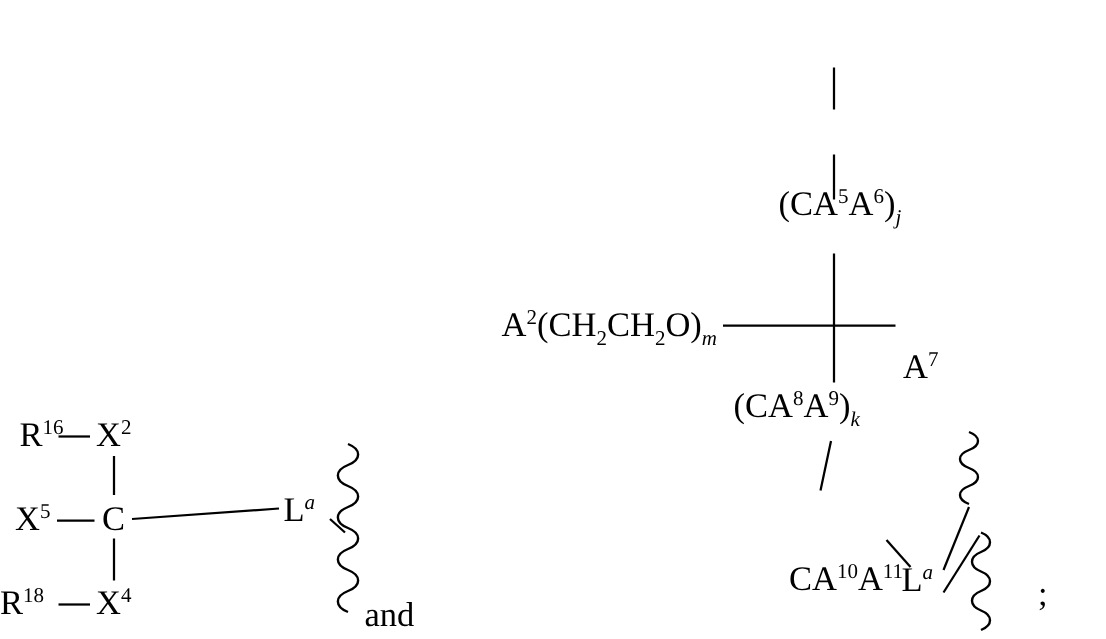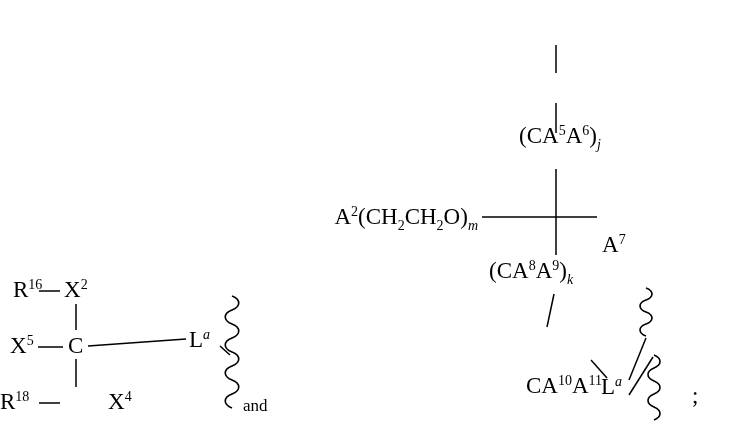--- a/index.html
+++ b/index.html
@@ -5,21 +5,21 @@
   html,body{margin:0;padding:0;background:#ffffff;}
   .canvas{
     position:relative;width:737px;height:426px;background:#ffffff;
     font-family:"Liberation Serif","DejaVu Serif",serif;color:#000;
     overflow:hidden;
   }
   .lbl{position:absolute;font-size:23px;line-height:1.2;white-space:nowrap;}
   .lbl .sup,.lbl .supi{font-size:14px;position:relative;top:-8px;}
   .lbl .sub,.lbl .subi{font-size:14px;position:relative;top:6px;}
   .lbl .supi,.lbl .subi{font-style:italic;}
-  .small{font-size:17px;}
+  .small{font-size:23px;}
   svg.bonds{position:absolute;left:0;top:0;width:737px;height:426px;}
   svg.bonds line, svg.bonds path{stroke:#000;fill:none;}
   svg.bonds line{stroke-width:1.5;}
   svg.bonds path{stroke-width:1.6;}
 </style>
 </head>
 <body>
 
 <div class="canvas">
 
@@ -45,21 +45,21 @@
     <path d="M646 288 c8 3 8 9 0 12 c-8 3 -8 9 0 12 c8 3 8 9 0 12 c-8 3 -8 9 0 12"></path>
     <path d="M654 355 c8 3.25 8 9.75 0 13 c-8 3.25 -8 9.75 0 13 c8 3.25 8 9.75 0 13 c-8 3.25 -8 9.75 0 13 c8 3.25 8 9.75 0 13"></path>
   </svg>
 
   <span class="lbl" style="left:13px;top:276px;"><span>R</span><span class="sup">16</span></span>
   <span class="lbl" style="left:64px;top:276px;"><span>X</span><span class="sup">2</span></span>
   <span class="lbl" style="left:10px;top:332px;"><span>X</span><span class="sup">5</span></span>
   <span class="lbl" style="left:68px;top:332px;"><span>C</span></span>
   <span class="lbl" style="left:189px;top:326px;"><span>L</span><span class="supi">a</span></span>
   <span class="lbl" style="left:0px;top:388px;"><span>R</span><span class="sup">18</span></span>
-  <span class="lbl" style="left:64px;top:388px;margin-left:44px;"><span>X</span><span class="sup">4</span></span>
+  <span class="lbl" style="left:64px;top:388px;"><span>X</span><span class="sup">4</span></span>
   <span class="lbl small" style="left:243px;top:396px;">and</span>
 
   <span class="lbl" style="left:519px;top:122px;"><span>(CA</span><span class="sup">5</span><span>A</span><span class="sup">6</span><span>)</span><span class="subi">j</span></span>
   <span class="lbl" style="right:259px;top:203px;font-family:Liberation Serif, serif;"><span>A</span><span class="sup">2</span><span>(CH</span><span class="sub">2</span><span>CH</span><span class="sub">2</span><span>O)</span><span class="subi">m</span></span>
   <span class="lbl" style="left:602px;top:203px;margin-top:28px;"><span>A</span><span class="sup">7</span></span>
   <span class="lbl" style="left:489px;top:257px;"><span>(CA</span><span class="sup">8</span><span>A</span><span class="sup">9</span><span>)</span><span class="subi">k</span></span>
   <span class="lbl" style="left:526px;top:329px;margin-top:43px;"><span>CA</span><span class="sup">10</span><span>A</span><span class="sup">11</span></span>
   <span class="lbl" style="left:601px;top:373px;"><span>L</span><span class="supi">a</span></span>
   <span class="lbl" style="left:692px;top:382px;">;</span>
 

